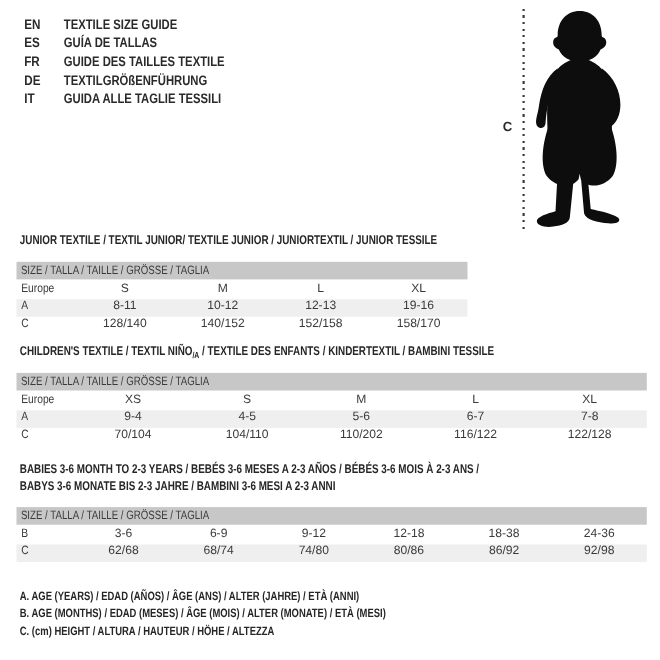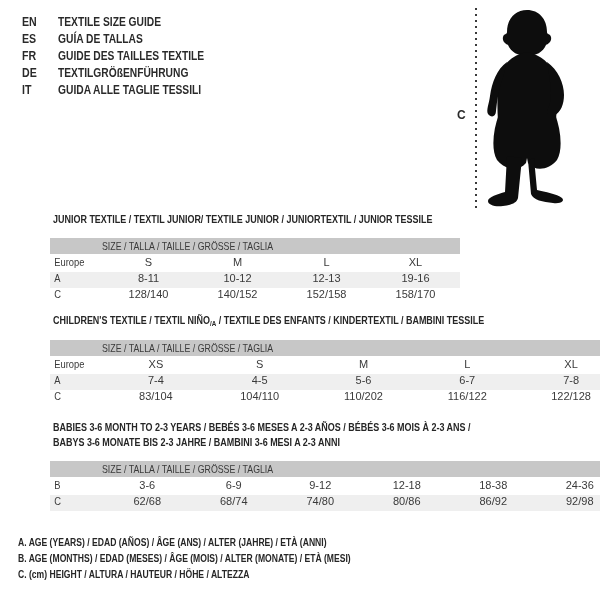--- a/index.html
+++ b/index.html
@@ -29,36 +29,35 @@
     position:absolute; left:475px; top:8px; width:2px; height:202px;
     background:repeating-linear-gradient(to bottom,#3a3a3a 0 2px,transparent 2px 6px);
   }
   #figure-label {
     position:absolute; left:457px; top:108px;
     font-size:12px; font-weight:700; color:#2a2a2a;
   }
   #baby { position:absolute; left:483px; top:8px; }
 
   
-  .stable { position:absolute; left:15px;margin-left:35px; }
+  .stable { position:absolute; left:15px; }
   .t1 { top:212px; width:410px; }
   .t2 { top:313px; width:573px; }
   .t3 { top:420px; width:573px; }
   .stable-title {
     font-size:11.5px; font-weight:700; color:#262626; line-height:15px;
     margin:0 0 11px 3px; white-space:nowrap;
     transform:scaleX(0.78); transform-origin:0 0;
   }
   .t3 .stable-title { margin-bottom:0; }
   .t3 .stable-title.last { margin-bottom:11px; }
   .sub-a { font-size:8px; position:relative; top:2px; }
   .sbar {
     height:16px; background:#c7c7c7; display:flex; align-items:center;
     margin-bottom:2px;
-    padding-left:48px;
   }
   .sbar-text {
     padding-left:5px; font-size:11px; color:#3a3a3a; white-space:nowrap;
     transform:scaleX(0.8); transform-origin:0 50%;
   }
   .srow { display:flex; height:16px; align-items:flex-start; font-size:11px; color:#3a3a3a; }
   .srow.shaded { background:#efefef; }
   .srow-label {
     width:54px; padding-left:5px; white-space:nowrap;
     transform:scaleX(0.85); transform-origin:0 50%;
@@ -156,29 +155,29 @@
       <div class="srow">
         <span class="srow-label">Europe</span>
         <span class="srow-val">XS</span>
         <span class="srow-val">S</span>
         <span class="srow-val">M</span>
         <span class="srow-val">L</span>
         <span class="srow-val">XL</span>
       </div>
       <div class="srow shaded">
         <span class="srow-label">A</span>
-        <span class="srow-val">7-4</span>
+        <span class="srow-val">9-4</span>
         <span class="srow-val">4-5</span>
         <span class="srow-val">5-6</span>
         <span class="srow-val">6-7</span>
         <span class="srow-val">7-8</span>
       </div>
       <div class="srow">
         <span class="srow-label">C</span>
-        <span class="srow-val">83/104</span>
+        <span class="srow-val">70/104</span>
         <span class="srow-val">104/110</span>
         <span class="srow-val">110/202</span>
         <span class="srow-val">116/122</span>
         <span class="srow-val">122/128</span>
       </div>
     </div>
 </div>
 
 <div class="stable t3">
   <div class="stable-title">BABIES 3-6 MONTH TO 2-3 YEARS / BEBÉS 3-6 MESES A 2-3 AÑOS / BÉBÉS 3-6 MOIS À 2-3 ANS /</div>

